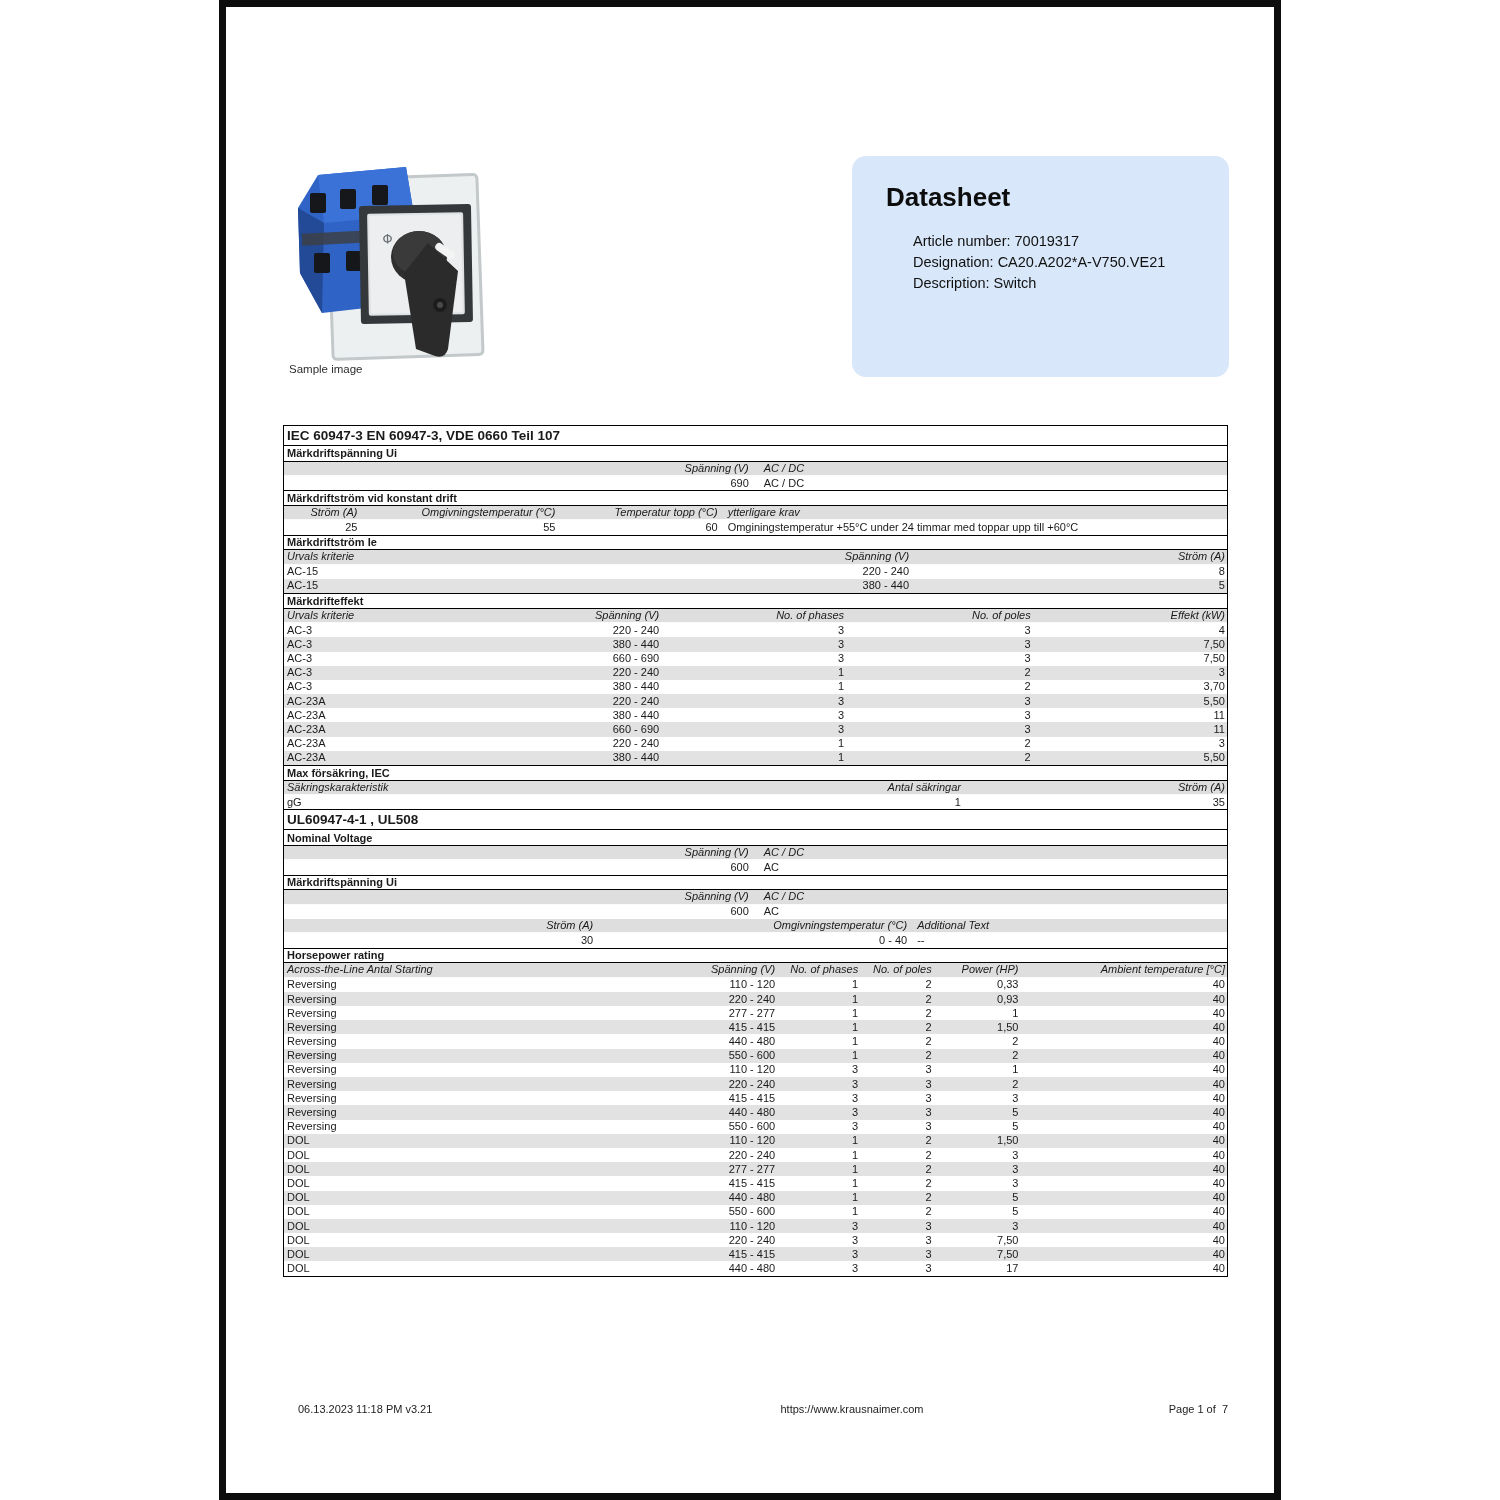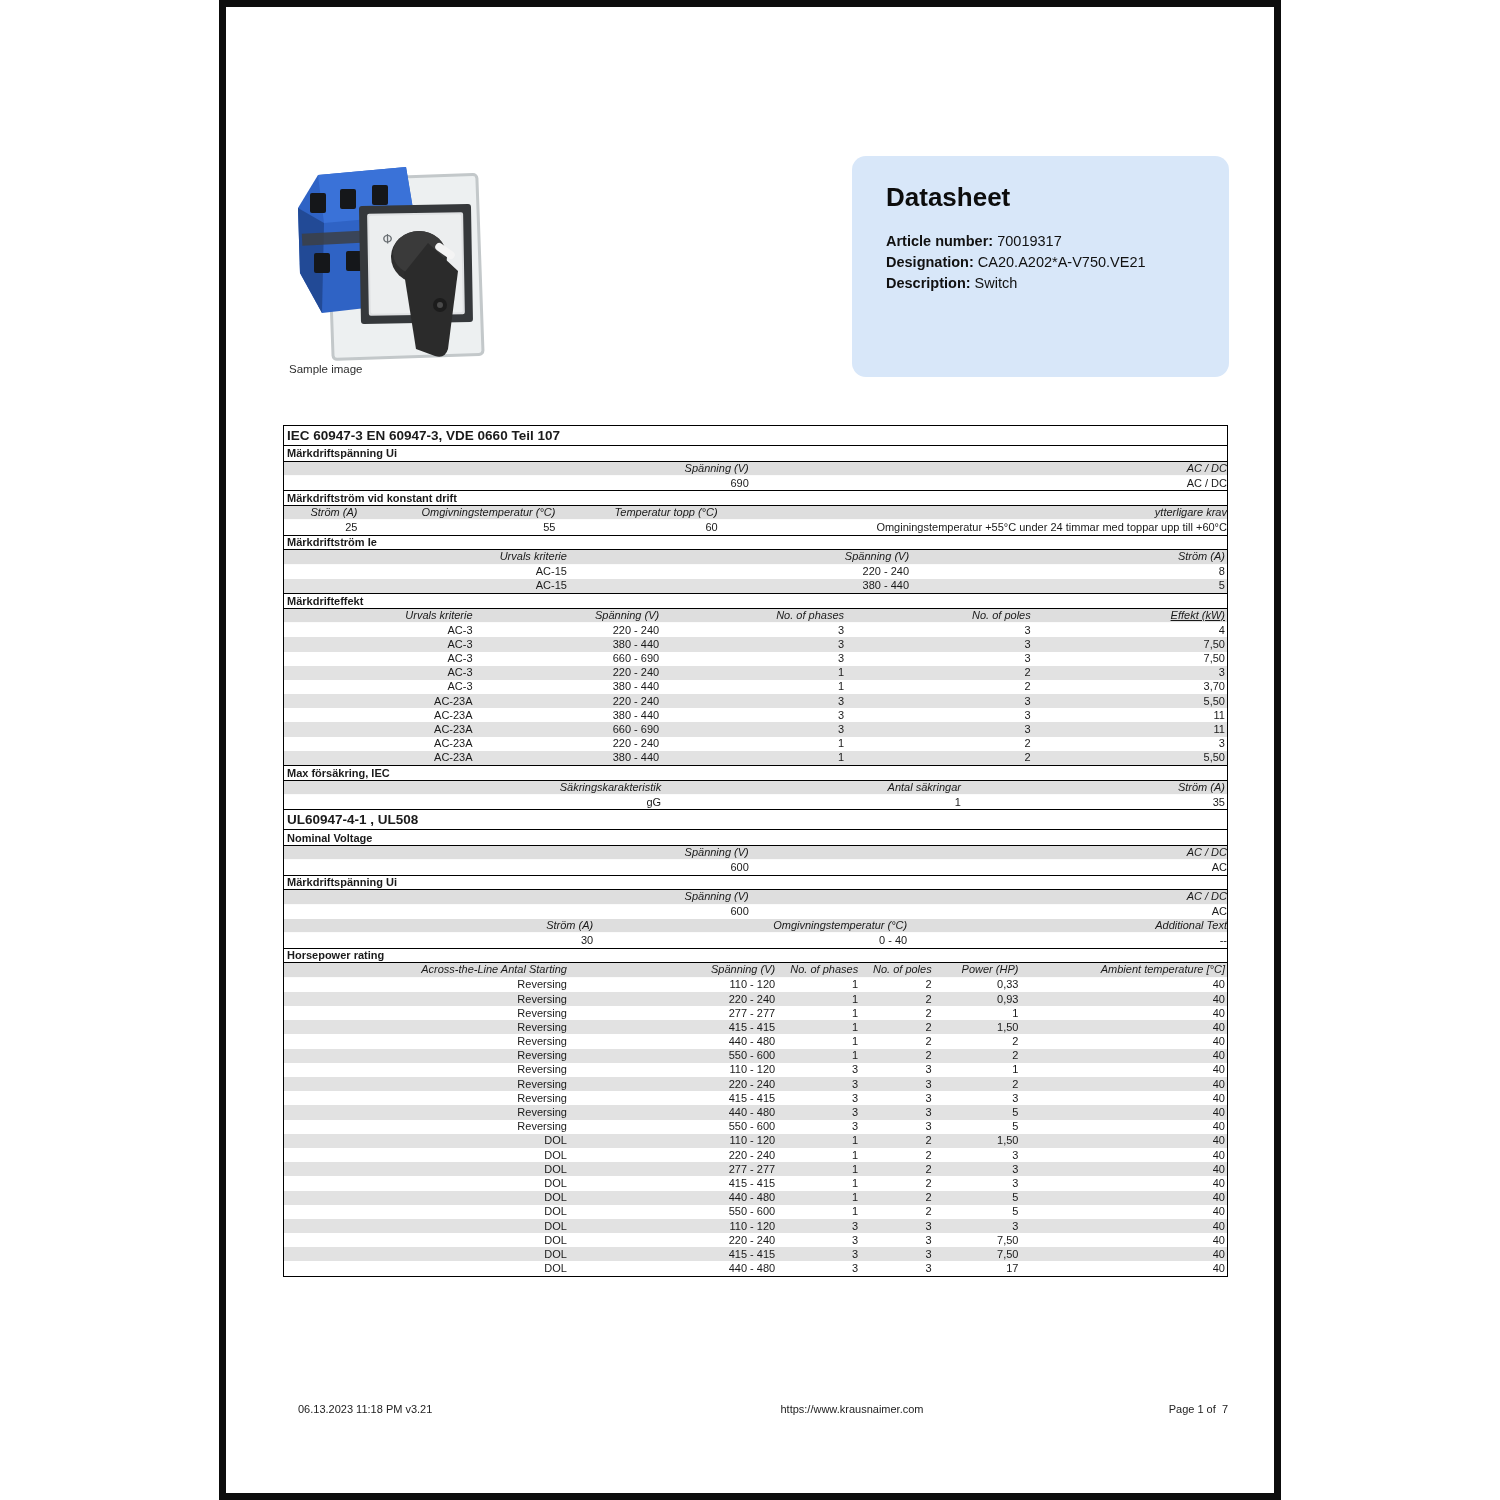--- a/index.html
+++ b/index.html
@@ -15,38 +15,38 @@
 
   
   .product{position:absolute;left:62px;top:146px;}
   .caption{position:absolute;left:63px;top:356px;font-size:11.5px;color:#2e2e2e;}
 
   
   .card{position:absolute;left:626px;top:149px;width:377px;height:221px;
         background:#d8e7f9;border-radius:14px;box-sizing:border-box;padding:26px 0 0 34px;}
   .card-title{font-size:26px;font-weight:bold;color:#0d0d0d;margin-bottom:18px;}
   .card-field{font-size:14.5px;line-height:21px;color:#111111;}
-  .card-field b{font-weight:bold;}
+  .card-field b{font-weight:normal;margin-left:27px;}
 
   
   .spec-table{position:absolute;left:57px;top:418px;width:945px;
               border-left:1px solid #000;border-right:1px solid #000;border-bottom:1px solid #000;
               box-sizing:border-box;}
   .trow{display:flex;box-sizing:border-box;width:100%;}
   .trow.title{height:21px;align-items:center;font-weight:bold;font-size:13.5px;
               border-bottom:1px solid #000;padding-left:3px;}
   .trow.section{height:15.5px;align-items:center;font-weight:bold;font-size:11px;
                 border-bottom:1px solid #000;padding-left:3px;}
   .trow.bt{border-top:1px solid #000;}
   .trow.header{height:14.6px;background:#dedede;font-style:italic;font-size:11px;
                border-bottom:1px solid #fbfbfb;}
   .trow.data{height:14.2px;font-size:11px;}
   .trow.data.shade{background:#e2e2e2;}
   .tcell{box-sizing:border-box;align-self:center;white-space:nowrap;overflow:visible;line-height:13px;}
-  .tcell.left{text-align:right;padding-left:3px;}
+  .tcell.left{text-align:left;padding-left:3px;}
   .tcell.right{text-align:right;padding-right:2px;}
 
   
   .footer{position:absolute;left:57px;top:1396px;width:945px;font-size:11px;color:#222;}
   .f-left{position:absolute;left:15px;top:0;}
   .f-center{position:absolute;left:569px;top:0;transform:translateX(-50%);}
   .f-right{position:absolute;right:0;top:0;white-space:pre;}
 </style>
 </head>
 <body>
@@ -140,21 +140,21 @@
           <div class="tcell left" style="width: 30%;">AC-15</div>
           <div class="tcell right" style="width: 36.5%;">380 - 440</div>
           <div class="tcell right" style="width: 33.5%;">5</div>
         </div>
         <div class="trow section bt">Märkdrifteffekt</div>
         <div class="trow header">
           <div class="tcell left" style="width: 20%;">Urvals kriterie</div>
           <div class="tcell right" style="width: 20%;">Spänning (V)</div>
           <div class="tcell right" style="width: 19.6%;">No. of phases</div>
           <div class="tcell right" style="width: 19.8%;">No. of poles</div>
-          <div class="tcell right" style="width: 20.6%; text-decoration: underline;">Effekt (kW)</div>
+          <div class="tcell right" style="width: 20.6%;">Effekt (kW)</div>
         </div>
         <div class="trow data">
           <div class="tcell left" style="width: 20%;">AC-3</div>
           <div class="tcell right" style="width: 20%;">220 - 240</div>
           <div class="tcell right" style="width: 19.6%;">3</div>
           <div class="tcell right" style="width: 19.8%;">3</div>
           <div class="tcell right" style="width: 20.6%;">4</div>
         </div>
         <div class="trow data shade">
           <div class="tcell left" style="width: 20%;">AC-3</div>

